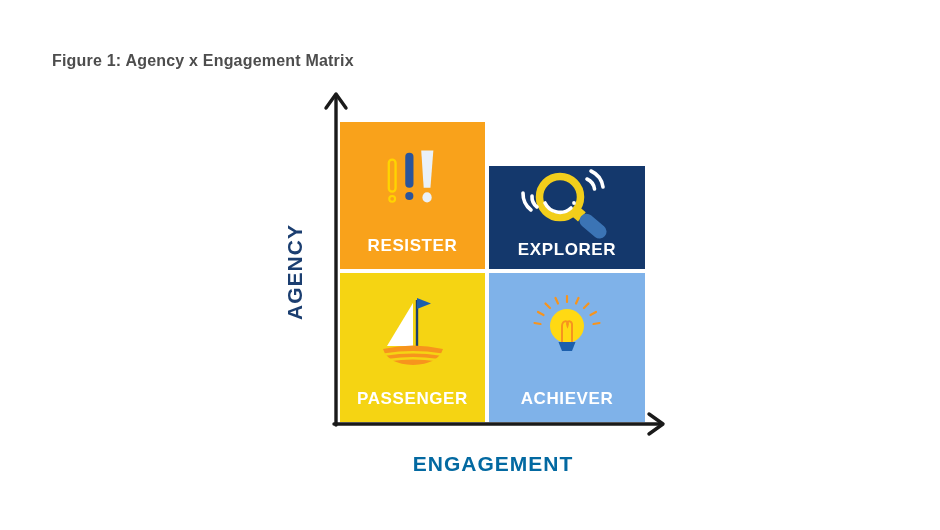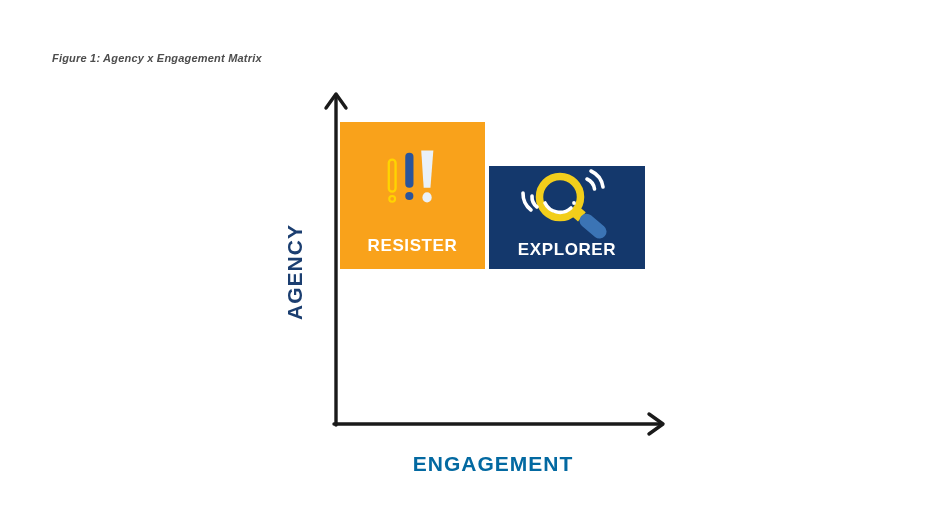--- a/index.html
+++ b/index.html
@@ -14,25 +14,24 @@
   .stage {
     position: relative;
     width: 940px;
     height: 530px;
     background: #ffffff;
   }
   .figure-title {
     position: absolute;
     left: 52px;
     top: 52px;
-    font-size: 11px;
+    font-size: 16px;
     font-weight: bold;
     color: #4d4d4d;
     letter-spacing: 0.2px;
-    font-style: italic;
   }
   
   .matrix {
     position: absolute;
     left: 340px;
     top: 122px;
     width: 305px;
     height: 300px;
     display: grid;
     grid-template-columns: 145px 1fr;
@@ -149,16 +148,60 @@
           <path d="M73,5 a21,21 0 0 1 12,16" fill="none" stroke="#ffffff" stroke-width="3.6" stroke-linecap="round"></path>
           <path d="M69,13 a13,13 0 0 1 7.5,10" fill="none" stroke="#ffffff" stroke-width="3.6" stroke-linecap="round"></path>
 
           <path d="M5,27 a21,21 0 0 0 8,17" fill="none" stroke="#ffffff" stroke-width="3.6" stroke-linecap="round"></path>
           <path d="M14,30 a13,13 0 0 0 5,11" fill="none" stroke="#ffffff" stroke-width="3.6" stroke-linecap="round"></path>
         </svg>
       </div>
       <div class="q-label">EXPLORER</div>
     </div>
 
-
+    <div class="quadrant" style="background: rgb(245, 212, 19);">
+      <div class="icon-wrap">
+        <svg width="72" height="74" viewBox="0 0 72 74">
+
+          <line x1="40" y1="6" x2="40" y2="52" stroke="#1B3E70" stroke-width="2.4"></line>
+
+          <polygon points="40,4 54,9.5 40,15" fill="#1C5FAD"></polygon>
+
+          <polygon points="36,9 36,52 10,52" fill="#ffffff"></polygon>
+
+          <path d="M6,55 Q36,48 66,55 Q61,70 36,71 Q11,70 6,55 Z" fill="#F7941D"></path>
+          <path d="M8,60.5 Q36,56 64,60.5" fill="none" stroke="#F5D413" stroke-width="2.6"></path>
+          <path d="M12,66 Q36,62.5 60,66" fill="none" stroke="#F5D413" stroke-width="2.6"></path>
+        </svg>
+      </div>
+      <div class="q-label">PASSENGER</div>
+    </div>
+
+    <div class="quadrant" style="background: rgb(127, 178, 233);">
+      <div class="icon-wrap">
+        <svg width="76" height="76" viewBox="0 0 76 76">
+
+          <g stroke="#F7941D" stroke-width="2.2" stroke-linecap="round">
+            <line x1="38" y1="9" x2="38" y2="3"></line>
+            <line x1="29" y1="10.5" x2="26.5" y2="5"></line>
+            <line x1="47" y1="10.5" x2="49.5" y2="5"></line>
+            <line x1="21" y1="15" x2="16.5" y2="10.5"></line>
+            <line x1="55" y1="15" x2="59.5" y2="10.5"></line>
+            <line x1="14.5" y1="22" x2="9" y2="19"></line>
+            <line x1="61.5" y1="22" x2="67" y2="19"></line>
+            <line x1="11.5" y1="31" x2="5.5" y2="30"></line>
+            <line x1="64.5" y1="31" x2="70.5" y2="30"></line>
+          </g>
+
+          <circle cx="38" cy="33" r="17" fill="#FFD913"></circle>
+
+          <g fill="none" stroke="#F7941D" stroke-width="2">
+            <path d="M33,49 L33,33 C33,26.5 41,26.5 38.5,33 C36,26.5 44,26.5 43,33 L43,49"></path>
+          </g>
+
+          <path d="M29.5,49 L46.5,49 L43,58 L33,58 Z" fill="#1C5FAD"></path>
+        </svg>
+      </div>
+      <div class="q-label">ACHIEVER</div>
+    </div>
 
   </div>
 </div>
 
 </body></html>

